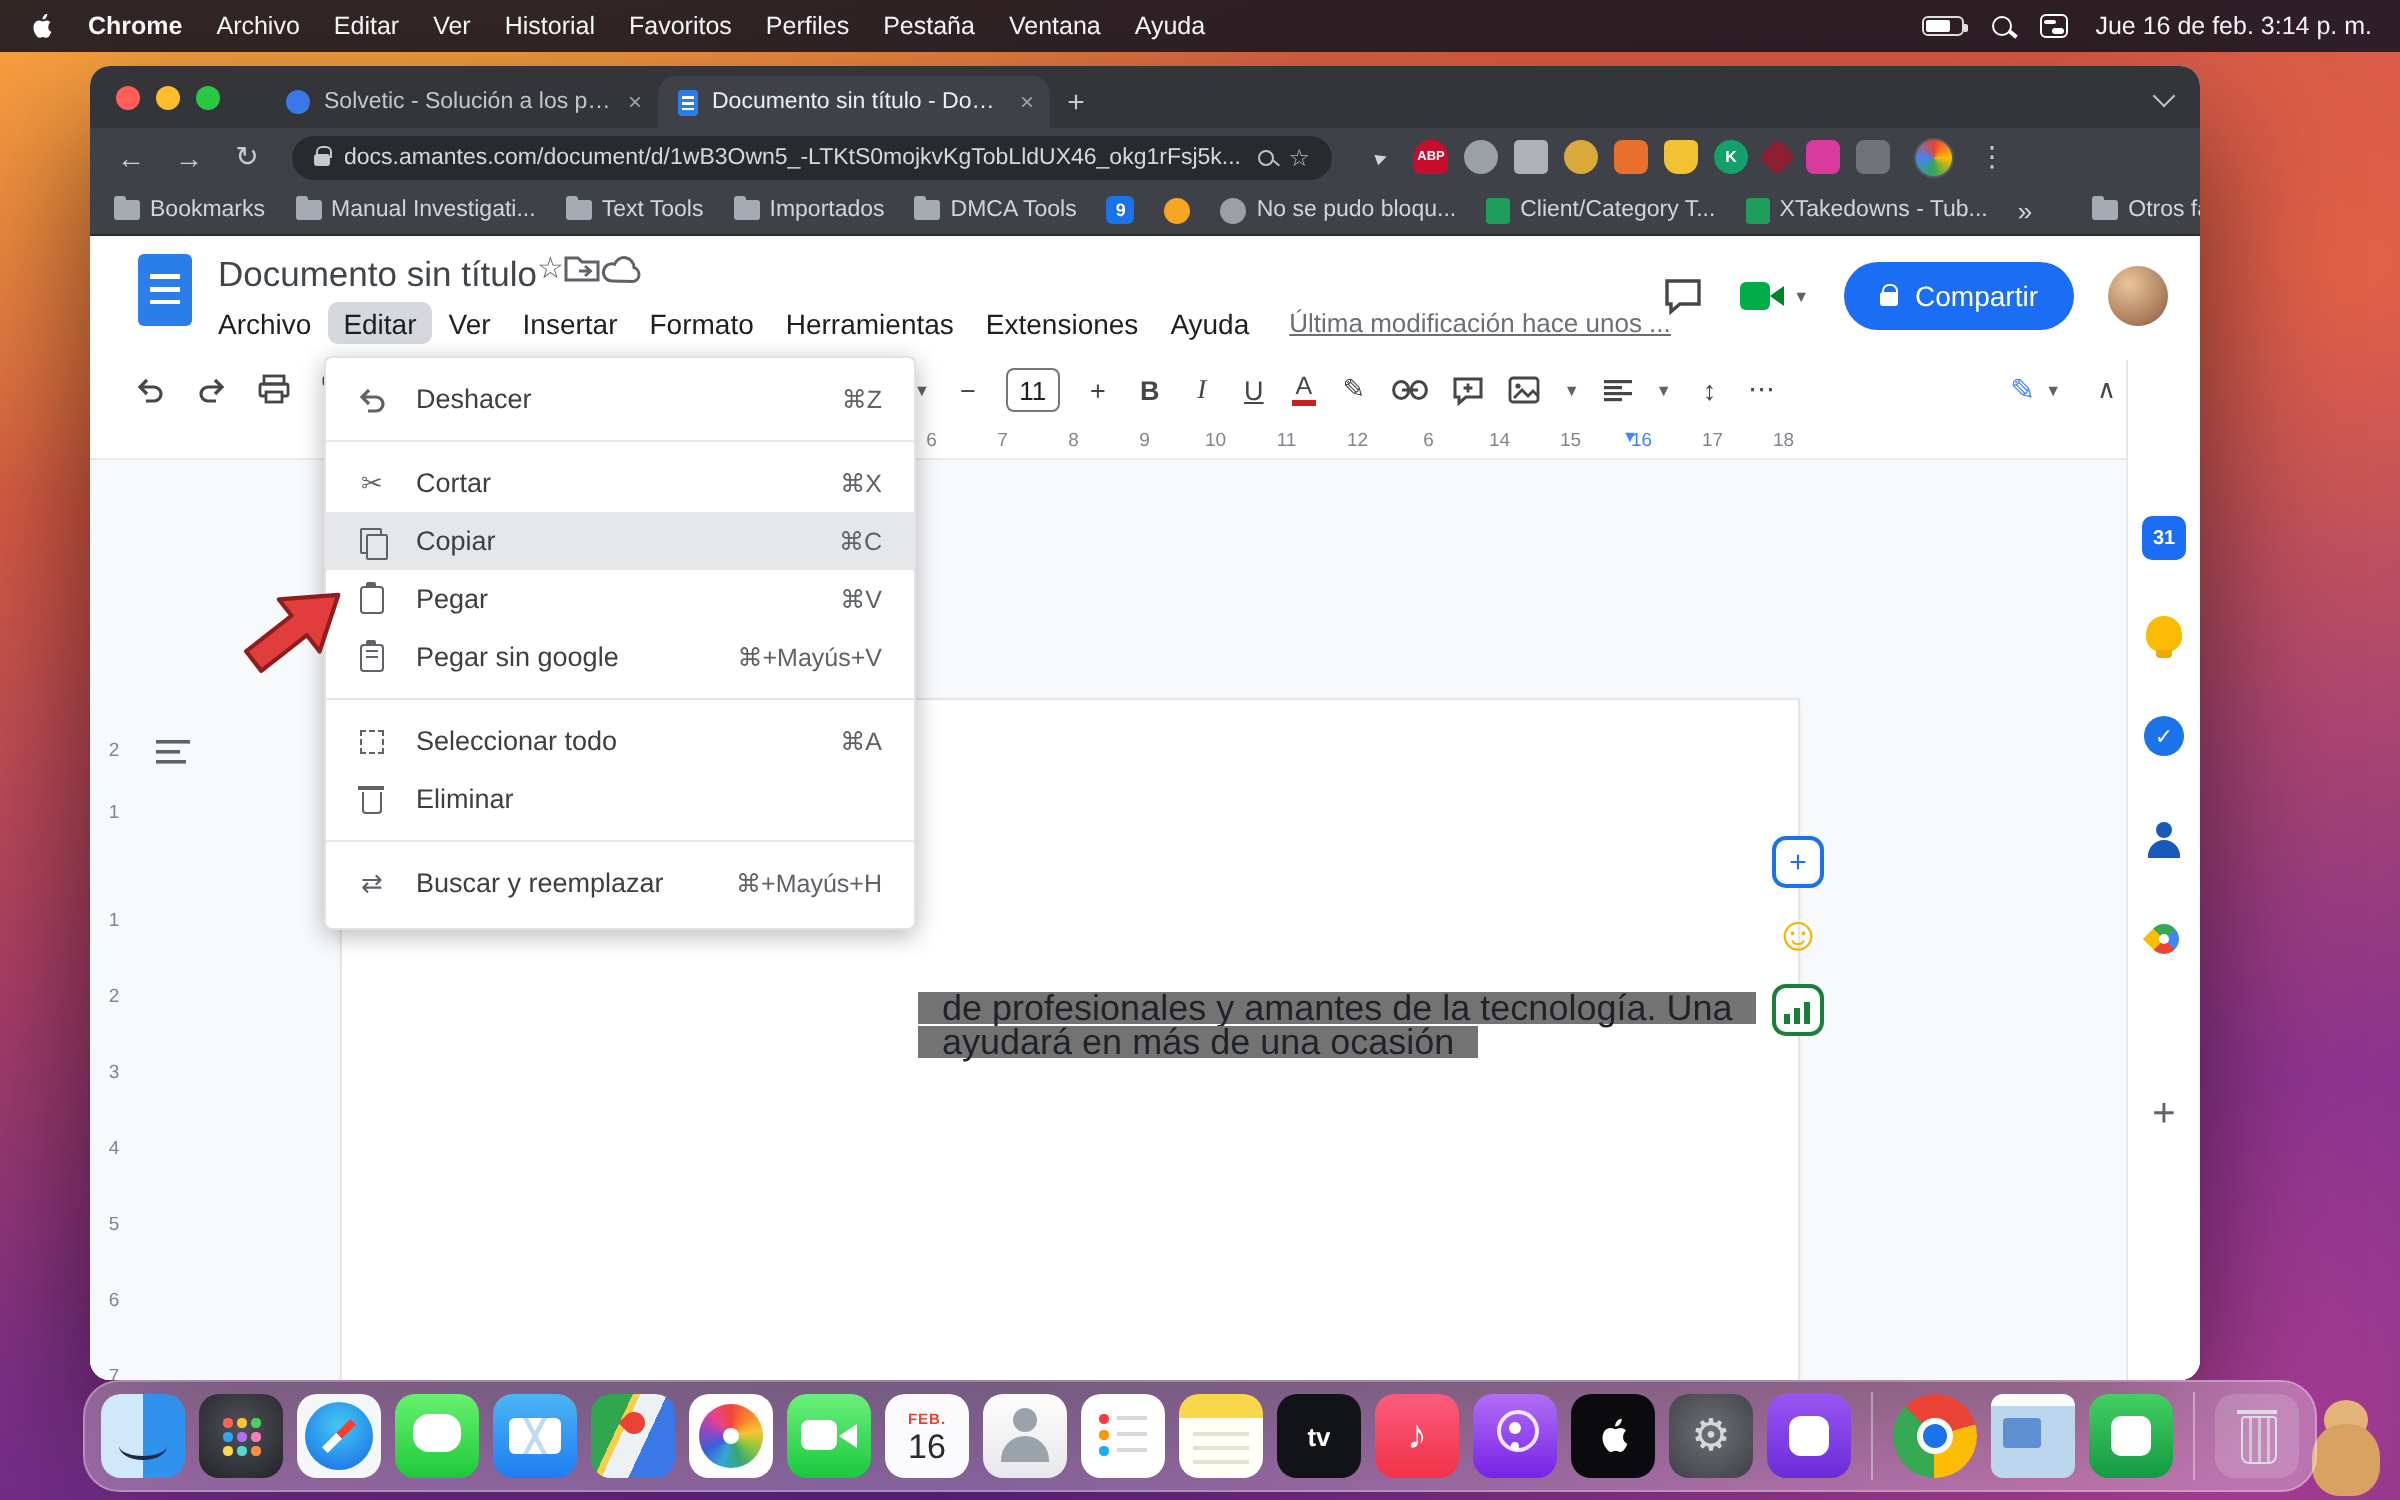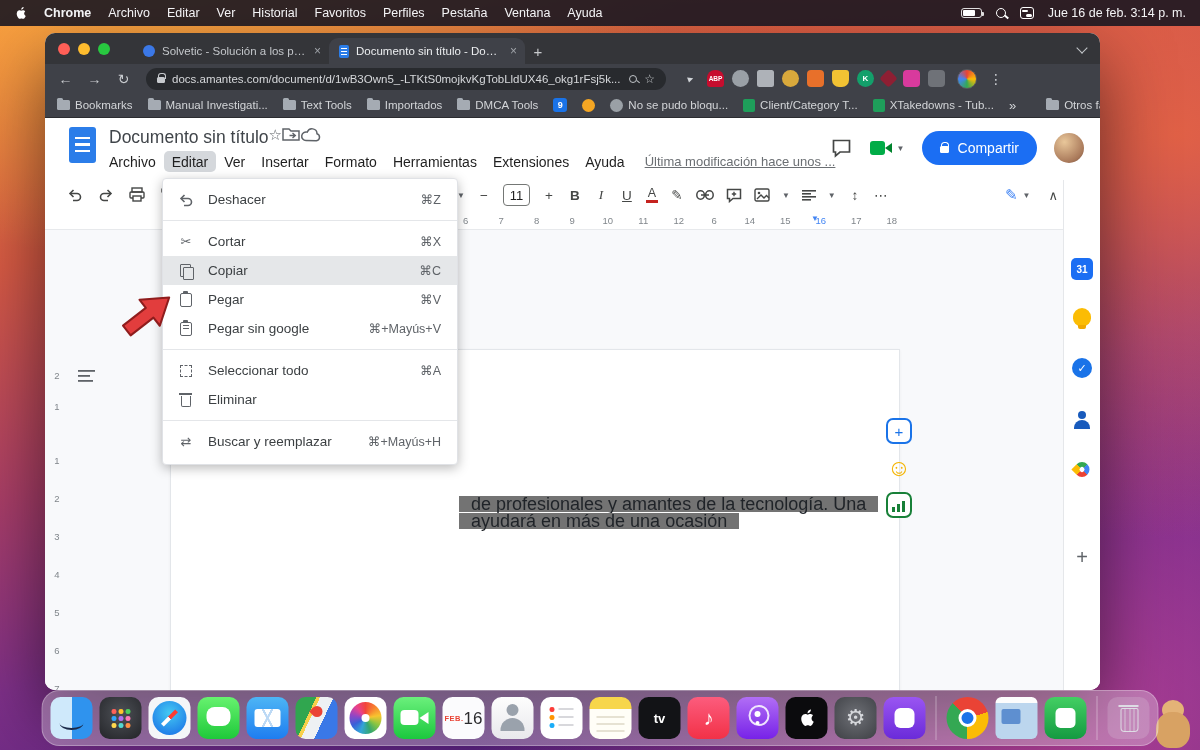--- a/index.html
+++ b/index.html
@@ -175,21 +175,21 @@
 .d-mail::after{left:8px;top:12px;width:26px;height:18px;background:#fff;border-radius:3px}
 .d-mail::before{left:8px;top:12px;width:26px;height:18px;background:linear-gradient(118deg,transparent 46%,#bcd9f5 47% 53%,transparent 54%),linear-gradient(-118deg,transparent 46%,#bcd9f5 47% 53%,transparent 54%);z-index:1;border-radius:3px}
 .d-maps{background:linear-gradient(115deg,#30a64f 0 34%,#f7d04b 34% 40%,#eef1f3 40% 62%,#3a78e7 62%)}
 .d-maps::after{left:16px;top:9px;width:11px;height:11px;background:#ea4335;border-radius:50% 50% 50% 0;transform:rotate(45deg)}
 .d-photos{background:#fff}
 .d-photos::after{inset:5px;border-radius:50%;background:conic-gradient(#f2453d,#f78130,#f7c52f,#8bc541,#35a770,#33a5d8,#3a60d8,#8f46c6,#e8428f,#f2453d)}
 .d-photos::before{left:17px;top:17px;width:8px;height:8px;border-radius:50%;background:#fff;z-index:1}
 .d-ft{background:linear-gradient(180deg,#6bf07c,#1bc83e)}
 .d-ft::before{left:7px;top:13px;width:18px;height:15px;background:#fff;border-radius:4px}
 .d-ft::after{left:26px;top:14.5px;border-style:solid;border-width:6px 9px 6px 0;border-color:transparent #fff transparent transparent}
-.d-cal{background:#fbfbfd;display:flex;flex-direction:row;align-items:center;justify-content:center}
+.d-cal{background:#fbfbfd;display:flex;flex-direction:column;align-items:center;justify-content:center}
 .d-cal .mo{font-size:7.5px;font-weight:bold;color:#e94335;letter-spacing:.5px}
 .d-cal .da{font-size:17px;color:#2b2b2e;line-height:1;margin-top:1px}
 .d-cont{background:linear-gradient(180deg,#fdfdfd,#e8e8ec)}
 .d-cont::before{left:15px;top:7px;width:12px;height:12px;border-radius:50%;background:#9aa2ac}
 .d-cont::after{left:9px;top:21px;width:24px;height:13px;border-radius:12px 12px 0 0;background:#9aa2ac}
 .d-rem{background:#fff}
 .d-rem::after{left:9px;top:10px;width:4.5px;height:4.5px;border-radius:50%;background:#fc3d39;box-shadow:0 8px 0 #ff9500,0 16px 0 #1badf8}
 .d-rem::before{left:18px;top:11px;width:15px;height:2px;background:#d8d8dc;box-shadow:0 8px 0 #d8d8dc,0 16px 0 #d8d8dc}
 .d-notes{background:linear-gradient(180deg,#f7d64b 0 12px,#fffef7 12px)}
 .d-notes::after{left:7px;top:19px;width:28px;height:1.6px;background:#e6e2d3;box-shadow:0 7px 0 #e6e2d3,0 14px 0 #e6e2d3}

